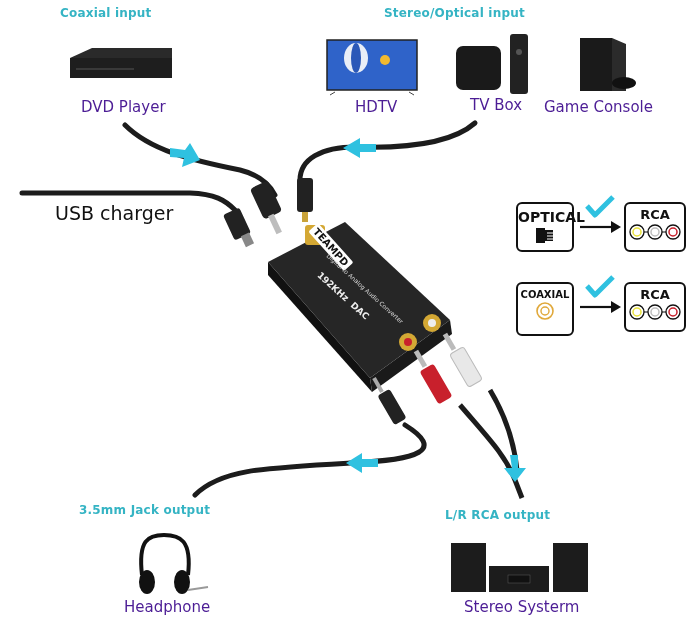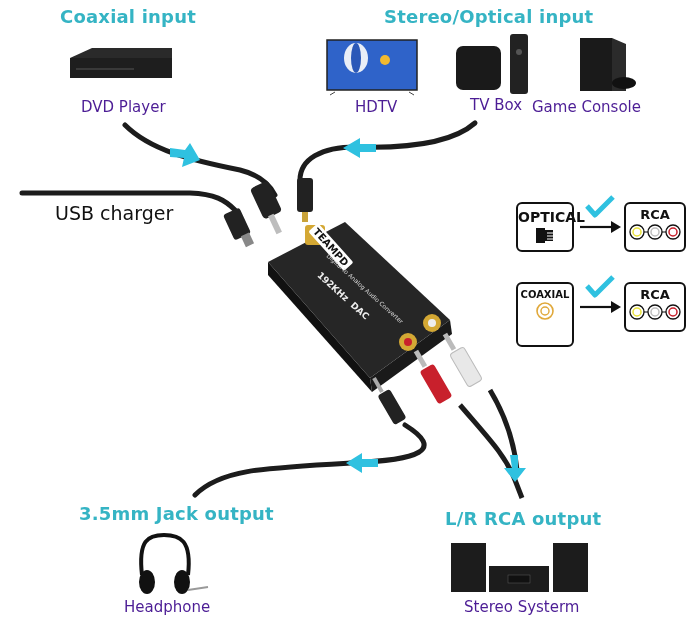--- a/index.html
+++ b/index.html
@@ -1,19 +1,19 @@
 <!DOCTYPE html>
 <html><head>
 <meta charset="utf-8">
 <style>
   html, body { margin: 0; padding: 0; background: #ffffff; }
   body { width: 700px; height: 628px; position: relative; overflow: hidden;
          font-family: "DejaVu Sans", sans-serif; color: #111; }
   .abs { position: absolute; }
-  .heading { color: #35b4c4; font-weight: bold; font-size: 18px; white-space: nowrap; letter-spacing: 0.2px; }
+  .heading { color: #35b4c4; font-weight: bold; font-size: 12px; white-space: nowrap; letter-spacing: 0.2px; }
   .label { color: #4c1d95; font-size: 15px; white-space: nowrap; }
   .big-label { font-size: 19px; color: #111; white-space: nowrap; }
   svg.layer { position: absolute; left: 0; top: 0; }
   .box { position: absolute; border: 2px solid #111; border-radius: 6px; background: #fff; box-sizing: border-box; }
   .box-title { font-weight: bold; text-align: center; white-space: nowrap; }
 </style>
 </head>
 <body>
 
 <svg class="layer" width="700" height="628" viewBox="0 0 700 628">
@@ -113,21 +113,21 @@
 </svg>
 
 <div class="abs heading" style="left:60px; top:6px;">Coaxial input</div>
 <div class="abs heading" style="left:384px; top:6px;">Stereo/Optical input</div>
 <div class="abs heading" style="left:79px; top:503px;">3.5mm Jack output</div>
 <div class="abs heading" style="left:445px; top:508px;">L/R RCA output</div>
 
 <div class="abs label" style="left:81px; top:98px;">DVD Player</div>
 <div class="abs label" style="left:355px; top:98px;">HDTV</div>
 <div class="abs label" style="left:470px; top:96px;">TV Box</div>
-<div class="abs label" style="left:532px; top:98px;">Game Console</div>
+<div class="abs label" style="left:544px; top:98px;">Game Console</div>
 
 <div class="abs big-label" style="left:55px; top:202px;">USB charger</div>
 
 <div class="abs label" style="left:124px; top:598px;">Headphone</div>
 <div class="abs label" style="left:464px; top:598px;">Stereo Systerm</div>
 
 <div class="abs" style="left:318px; top:223px; transform:rotate(48deg); transform-origin:left top; background:#fff; color:#111; font-weight:bold; font-size:10px; padding:1px 3px; border-radius:2px;">TEAMPD</div>
 <div class="abs" style="left:330px; top:252px; transform:rotate(42deg); transform-origin:left top; color:#ddd; font-size:6px; white-space:nowrap;">Digital to Analog Audio Converter</div>
 <div class="abs" style="left:322px; top:270px; transform:rotate(42deg); transform-origin:left top; color:#eee; font-size:9px; font-weight:bold; white-space:pre;">192KHz  DAC</div>
 
@@ -154,21 +154,21 @@
     <line x1="6" y1="10" x2="52" y2="10" stroke="#111" stroke-width="1.2"></line>
     <circle cx="11" cy="10" r="7" fill="#fff" stroke="#111" stroke-width="1.3"></circle>
       <circle cx="11" cy="10" r="4" fill="none" stroke="#e9e23a" stroke-width="1.5"></circle>
     <circle cx="29" cy="10" r="7" fill="#fff" stroke="#111" stroke-width="1.3"></circle>
       <circle cx="29" cy="10" r="4" fill="none" stroke="#bdbdbd" stroke-width="1.5"></circle>
     <circle cx="47" cy="10" r="7" fill="#fff" stroke="#111" stroke-width="1.3"></circle>
       <circle cx="47" cy="10" r="4" fill="none" stroke="#c8202c" stroke-width="1.5"></circle>
   </svg>
 </div>
 
-<div class="box" style="left:516px; top:282px; width:58px; height:65px;">
+<div class="box" style="left:516px; top:282px; width:58px; height:54px;">
   <div class="box-title" style="font-size:10px; margin-top:5px;">COAXIAL</div>
   <svg width="54" height="22">
     <circle cx="27" cy="11" r="8" fill="none" stroke="#e0a83a" stroke-width="1.6"></circle>
     <circle cx="27" cy="11" r="4" fill="none" stroke="#e0a83a" stroke-width="1.4"></circle>
   </svg>
 </div>
 <svg class="layer" style="left:578px; top:300px;" width="44" height="14">
   <line x1="2" y1="7" x2="34" y2="7" stroke="#111" stroke-width="2.2"></line>
   <polygon points="33,1 43,7 33,13" fill="#111"></polygon>
 </svg>

